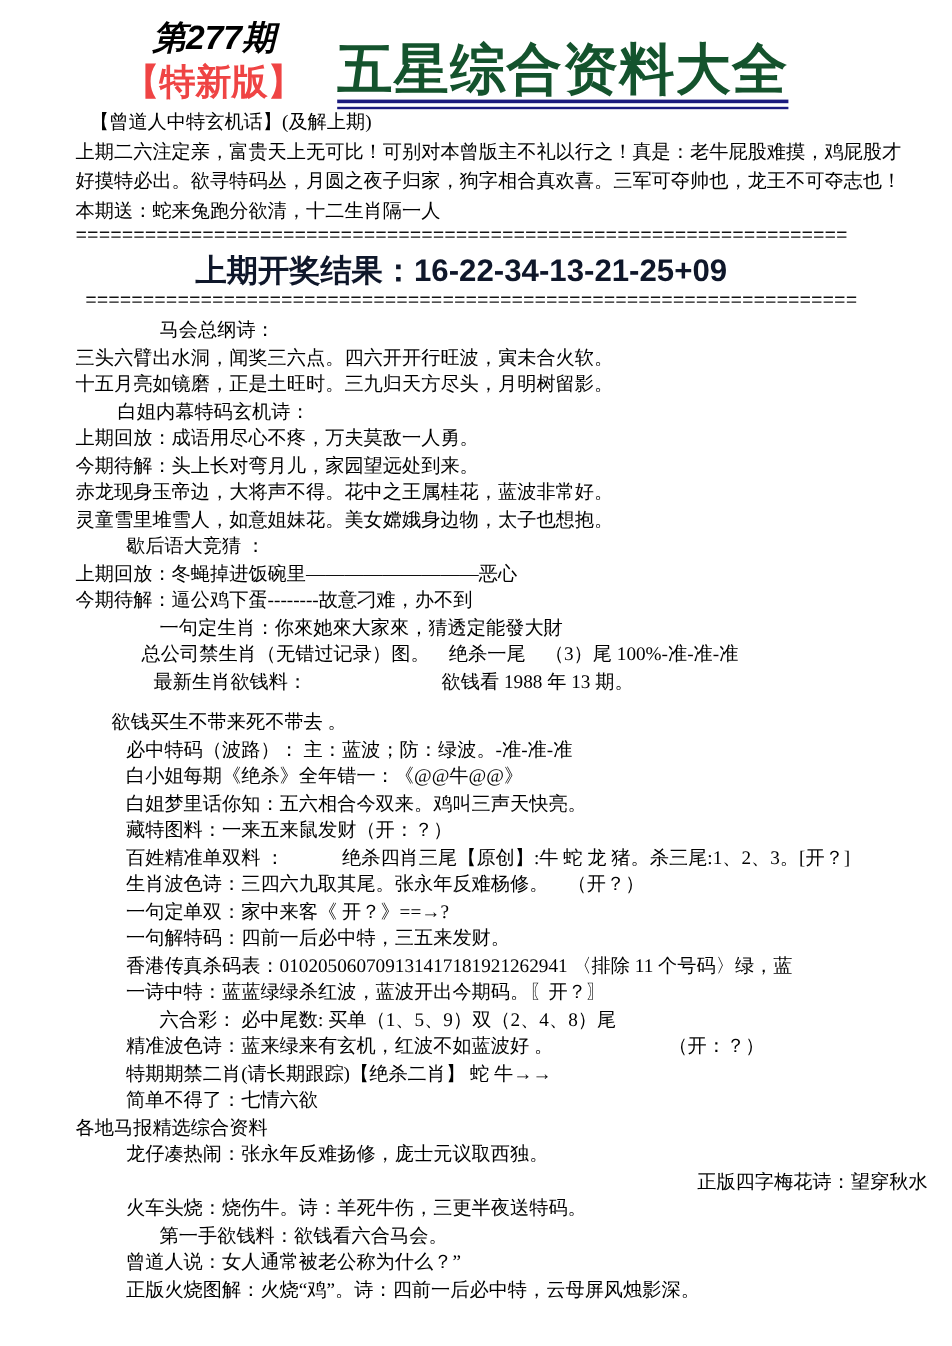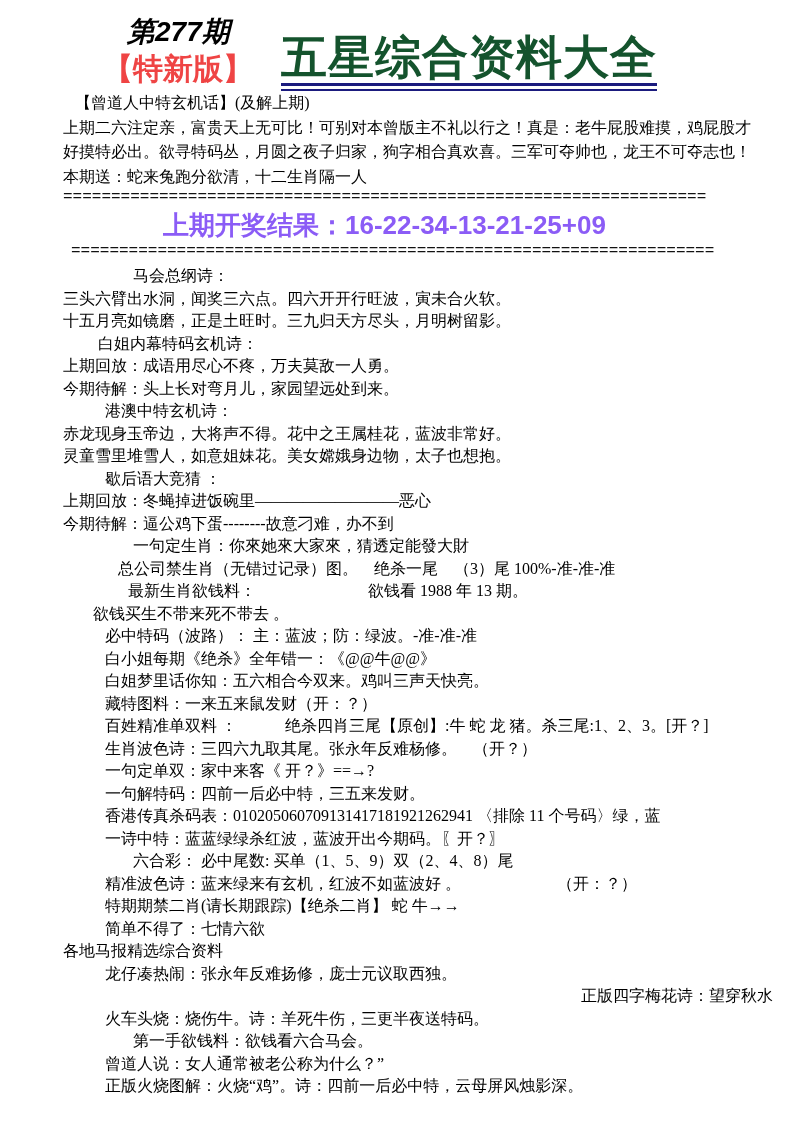--- a/index.html
+++ b/index.html
@@ -24,21 +24,21 @@
   
   .line{white-space:pre-wrap;font-size:16px;line-height:22.5px;}
   .intro .line{line-height:24.5px;}
   .intro-heading{padding-left:12px;}
   .sep{
     white-space:nowrap;overflow:hidden;font-size:16px;line-height:17px;
     font-family:"Liberation Mono","DejaVu Sans Mono",monospace;letter-spacing:0px;color:#111;
   }
   .sep2{padding-left:8px;}
   .result{
-    margin:3px 0 2px 100px;font-weight:700;color:#8b5cf6;
+    margin:3px 0 2px 100px;font-weight:700;color:#0f172a;
     font-family:"Liberation Sans","DejaVu Sans",sans-serif;
     font-size:26px;line-height:32px;
   }
   .body-list{margin-top:5px;}
 </style>
 </head>
 <body>
 
 <div class="page">
 
@@ -69,30 +69,29 @@
   <div class="sep sep2">===================================================================</div>
 
   <div class="body-list">
 
   <div class="line" style="padding-left: 70px;">马会总纲诗：</div>
       <div class="line" style="padding-left: 0px;">三头六臂出水洞，闻奖三六点。四六开开行旺波，寅未合火软。</div>
       <div class="line" style="padding-left: 0px;">十五月亮如镜磨，正是土旺时。三九归天方尽头，月明树留影。</div>
       <div class="line" style="padding-left: 35px;">白姐内幕特码玄机诗：</div>
       <div class="line" style="padding-left: 0px;">上期回放：成语用尽心不疼，万夫莫敌一人勇。</div>
       <div class="line" style="padding-left: 0px;">今期待解：头上长对弯月儿，家园望远处到来。</div>
-      <div class="line" style="padding-left: 42px;">港澳中特玄机诗：</div>
       <div class="line" style="padding-left: 0px;">赤龙现身玉帝边，大将声不得。花中之王属桂花，蓝波非常好。</div>
       <div class="line" style="padding-left: 0px;">灵童雪里堆雪人，如意姐妹花。美女嫦娥身边物，太子也想抱。</div>
       <div class="line" style="padding-left: 42px;">歇后语大竞猜 ：</div>
       <div class="line" style="padding-left: 0px;">上期回放：冬蝇掉进饭碗里—————————恶心</div>
       <div class="line" style="padding-left: 0px;">今期待解：逼公鸡下蛋--------故意刁难，办不到</div>
       <div class="line" style="padding-left: 70px;">一句定生肖：你來她來大家來，猜透定能發大財</div>
       <div class="line" style="padding-left: 55px;">总公司禁生肖（无错过记录）图。　绝杀一尾　（3）尾 100%-准-准-准</div>
       <div class="line" style="padding-left: 65px;">最新生肖欲钱料：　　　　　　　欲钱看 1988 年 13 期。</div>
-      <div class="line" style="padding-left: 30px;">欲钱买生不带来死不带去 。</div>
+      <div class="line" style="padding-left: 30px; margin-top: 12px;">欲钱买生不带来死不带去 。</div>
       <div class="line" style="padding-left: 42px;">必中特码（波路）： 主：蓝波；防：绿波。-准-准-准</div>
       <div class="line" style="padding-left: 42px;">白小姐每期《绝杀》全年错一：《@@牛@@》</div>
       <div class="line" style="padding-left: 42px;">白姐梦里话你知：五六相合今双来。鸡叫三声天快亮。</div>
       <div class="line" style="padding-left: 42px;">藏特图料：一来五来鼠发财（开：？）</div>
       <div class="line" style="padding-left: 42px;">百姓精准单双料 ：　　　绝杀四肖三尾【原创】:牛 蛇 龙 猪。杀三尾:1、2、3。[开？]</div>
       <div class="line" style="padding-left: 42px;">生肖波色诗：三四六九取其尾。张永年反难杨修。　（开？）</div>
       <div class="line" style="padding-left: 42px;">一句定单双：家中来客《 开？》==→?</div>
       <div class="line" style="padding-left: 42px;">一句解特码：四前一后必中特，三五来发财。</div>
       <div class="line" style="padding-left: 42px;">香港传真杀码表：010205060709131417181921262941 〈排除 11 个号码〉绿，蓝</div>
       <div class="line" style="padding-left: 42px;">一诗中特：蓝蓝绿绿杀红波，蓝波开出今期码。〖开？〗</div>

